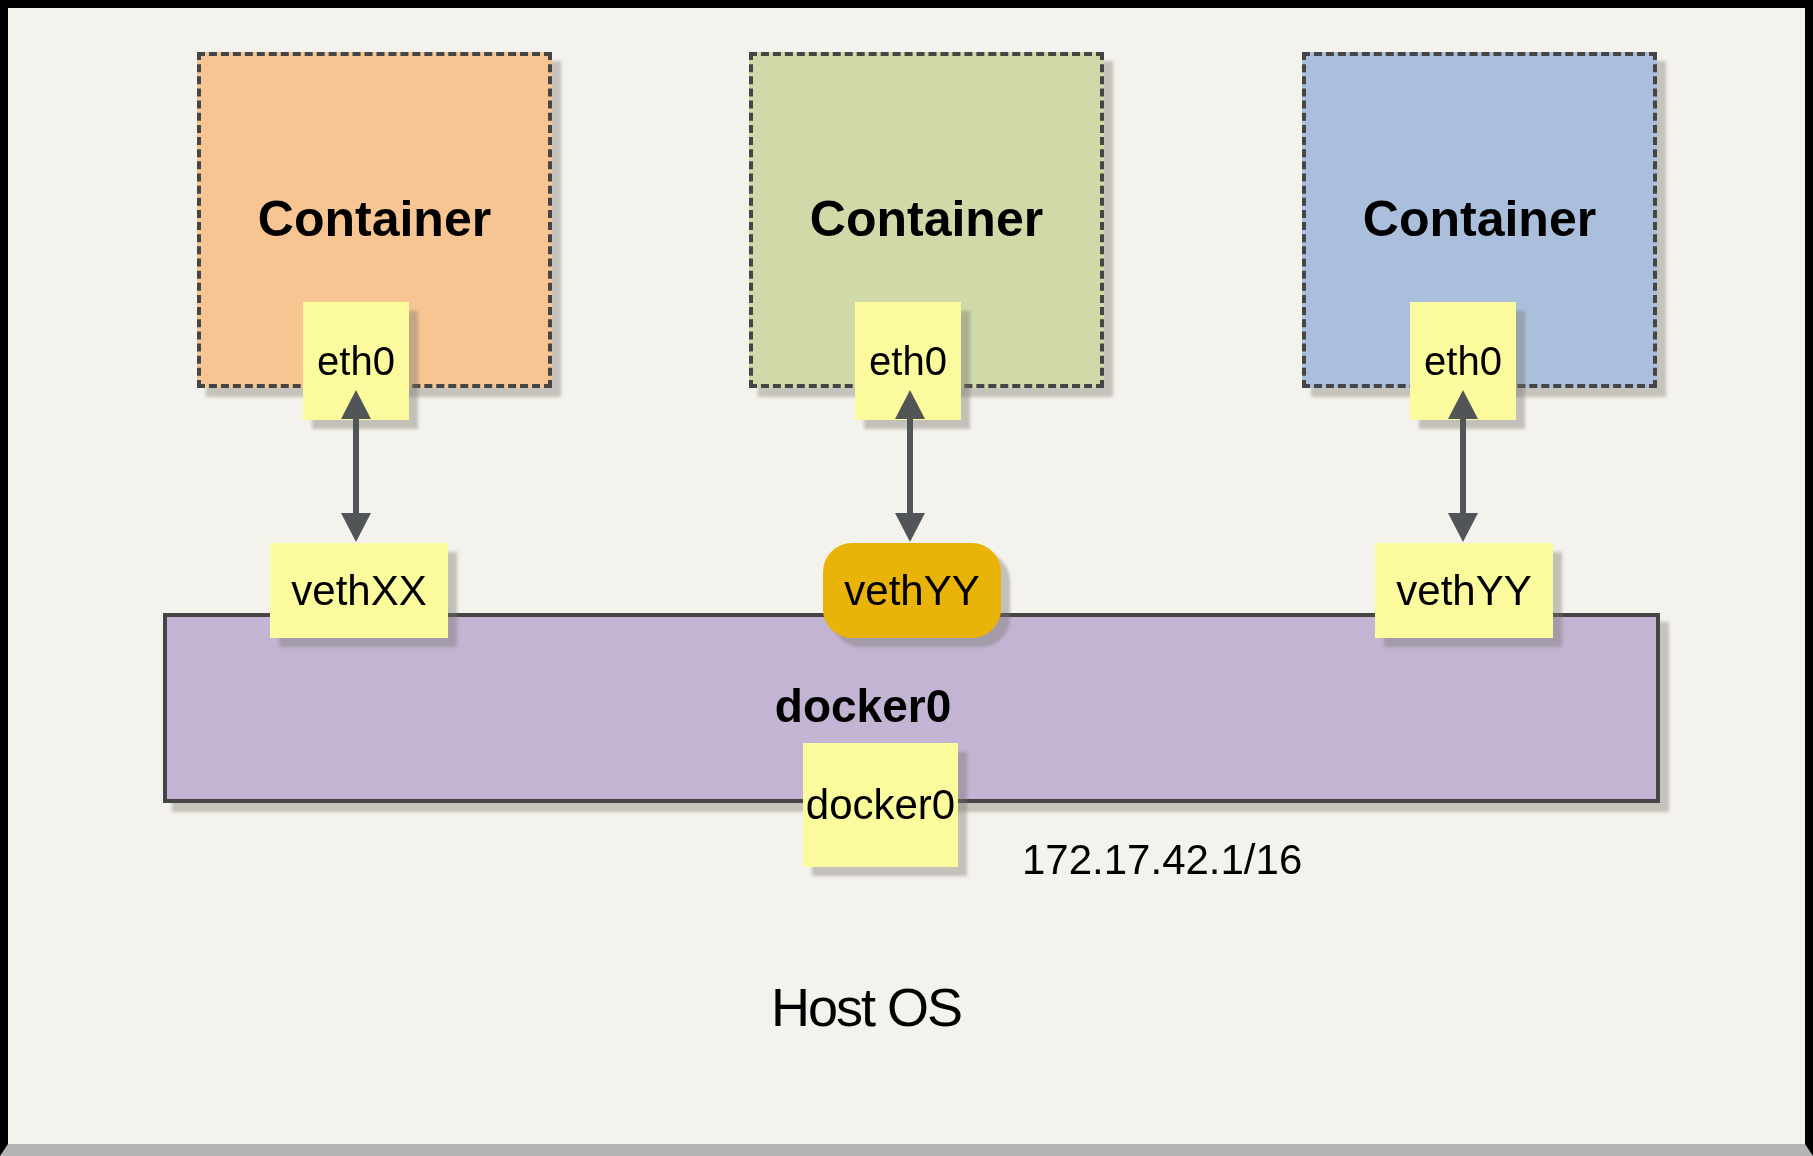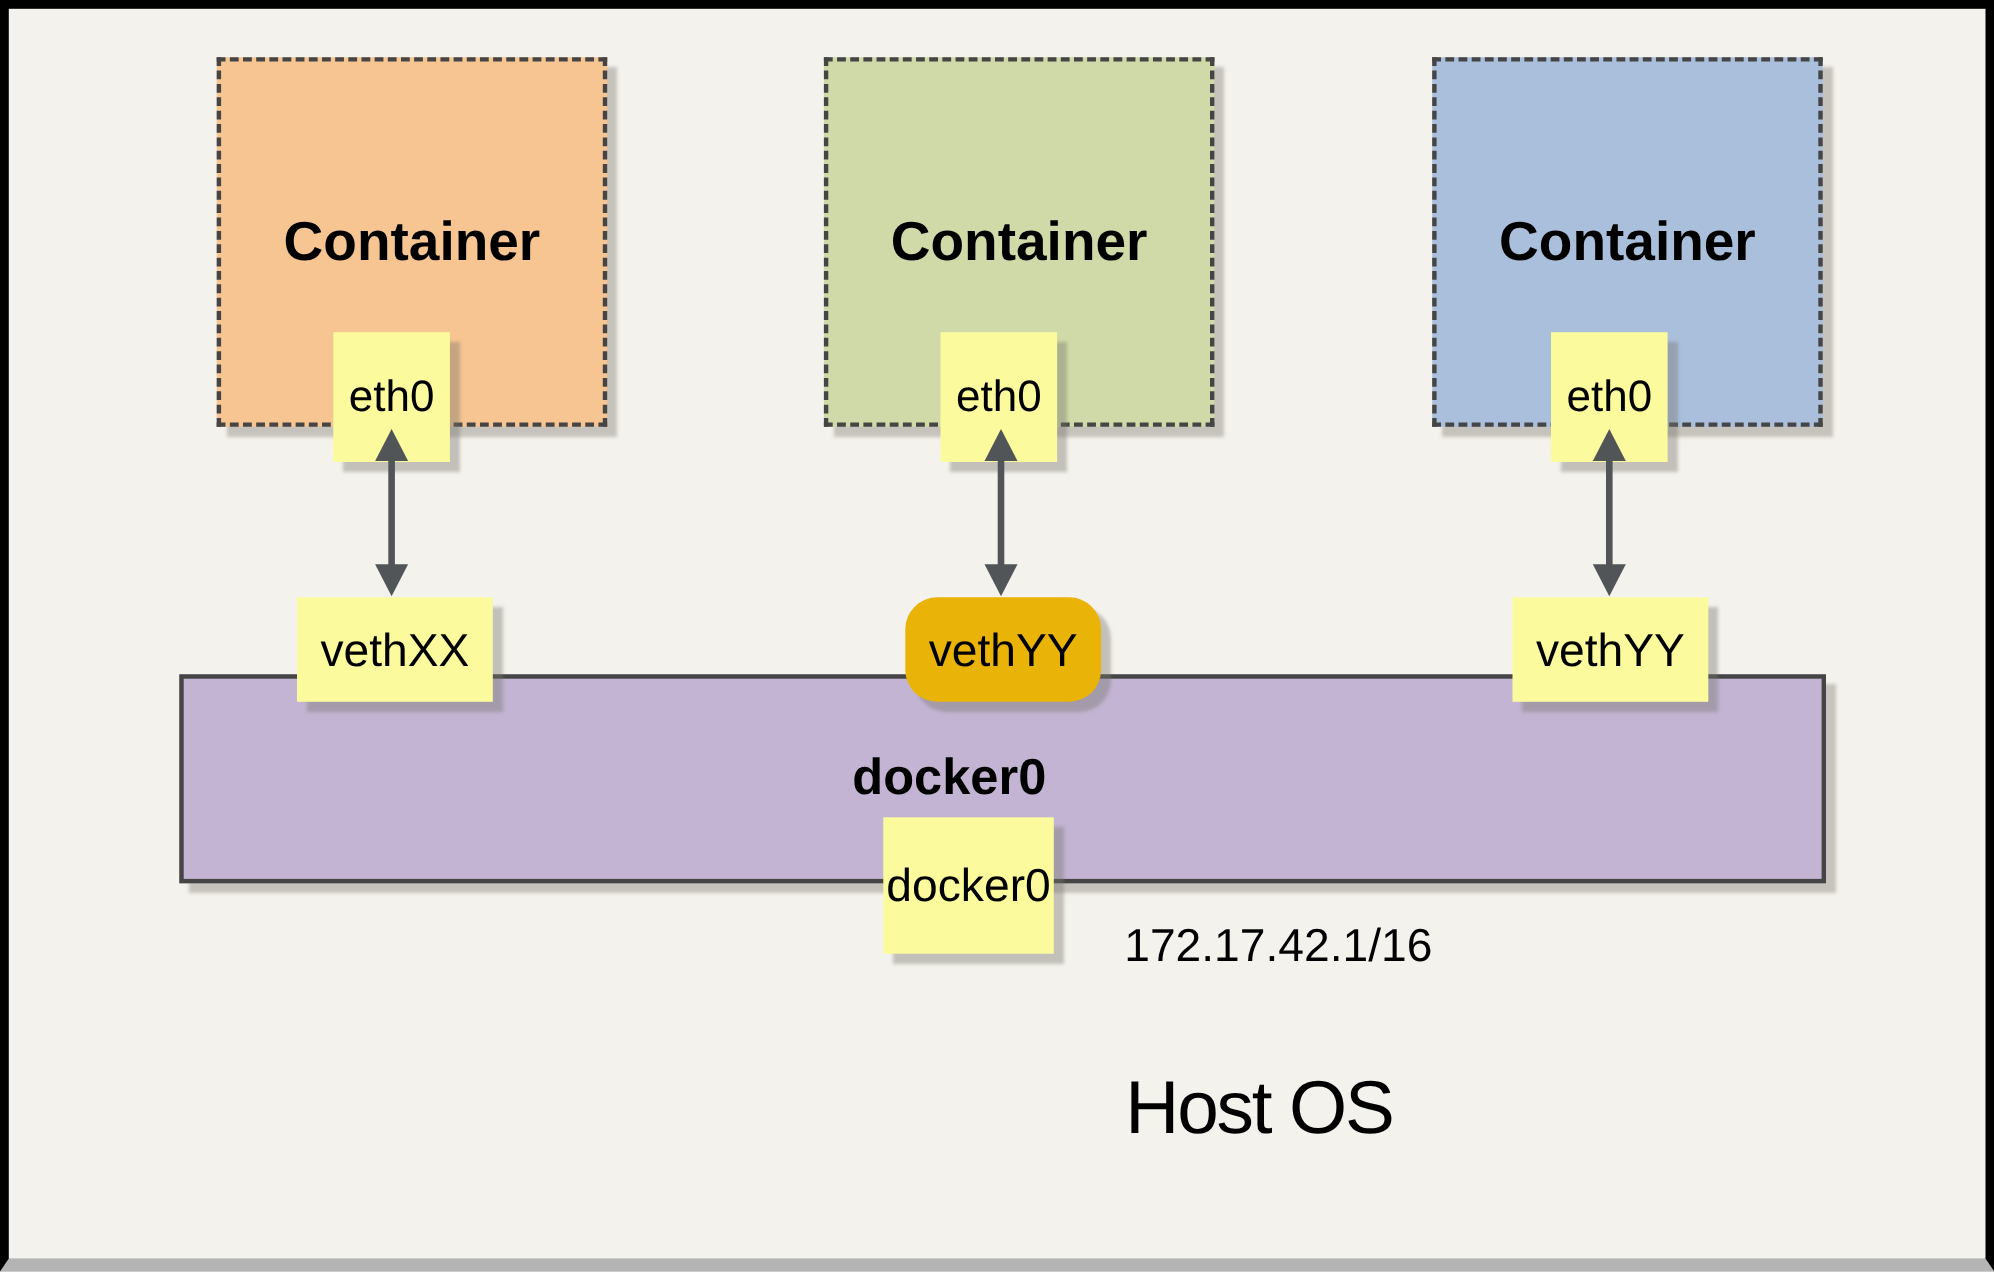--- a/index.html
+++ b/index.html
@@ -62,22 +62,22 @@
     text-align:center;
     font-size:46px; font-weight:bold; line-height:46px;
   }
   .bridge-iface { left:795px; top:735px; width:155px; height:124px; font-size:42px; }
   .subnet {
     position:absolute; left:1014px; top:831px;
     font-size:42px; line-height:42px;
   }
   .host-title {
     position:absolute; left:458px; top:957px; width:800px;
-    text-align:right;
-    font-size:68px; line-height:84px; letter-spacing:-2px;
+    text-align:center;
+    font-size:54px; line-height:84px; letter-spacing:-2px;
   }
 </style>
 </head>
 <body>
 
 <div class="page" style="background-color: rgb(244, 242, 236);">
 
   <div class="container-box c1" style="background-color: rgb(246, 197, 146);">
     <div class="container-title">Container</div>
   </div>

